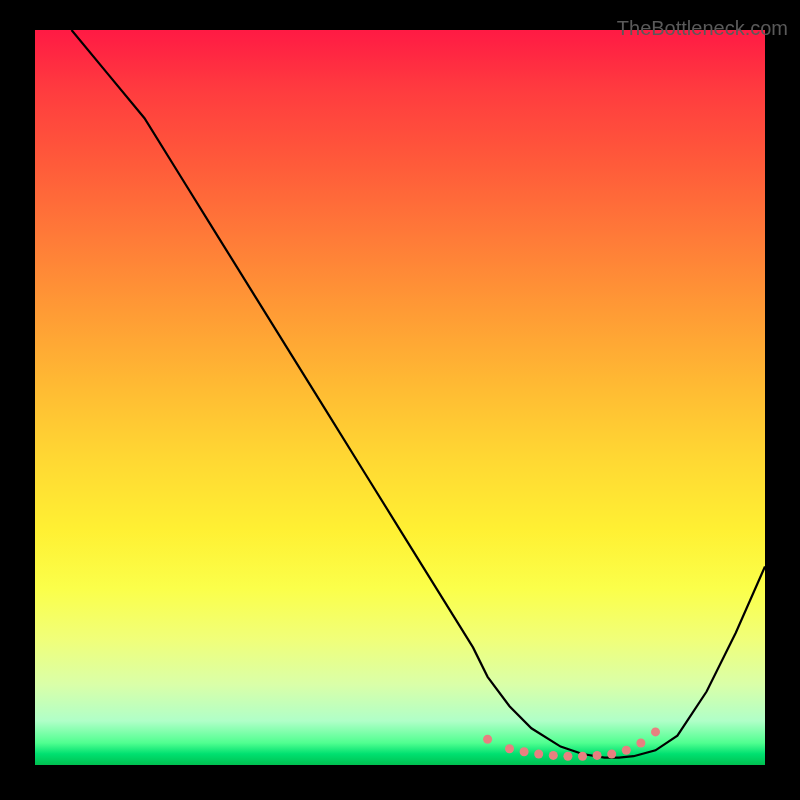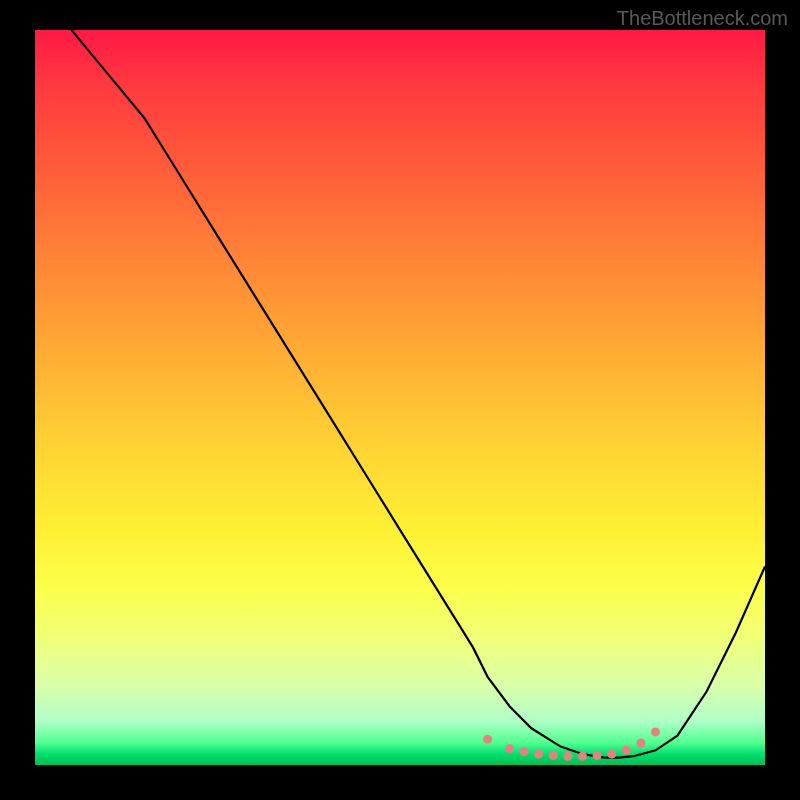--- a/index.html
+++ b/index.html
@@ -6,21 +6,21 @@
     margin: 0;
     padding: 0;
     background: #000;
     width: 800px;
     height: 800px;
     position: relative;
     font-family: Arial, sans-serif;
   }
   .watermark {
     position: absolute;
-    top: 7px;
+    top: 17px;
     right: 12px;
     color: #5a5a5a;
     font-size: 20px;
     font-weight: 500;
     z-index: 10;
   }
   .plot-area {
     position: absolute;
     left: 35px;
     top: 30px;

